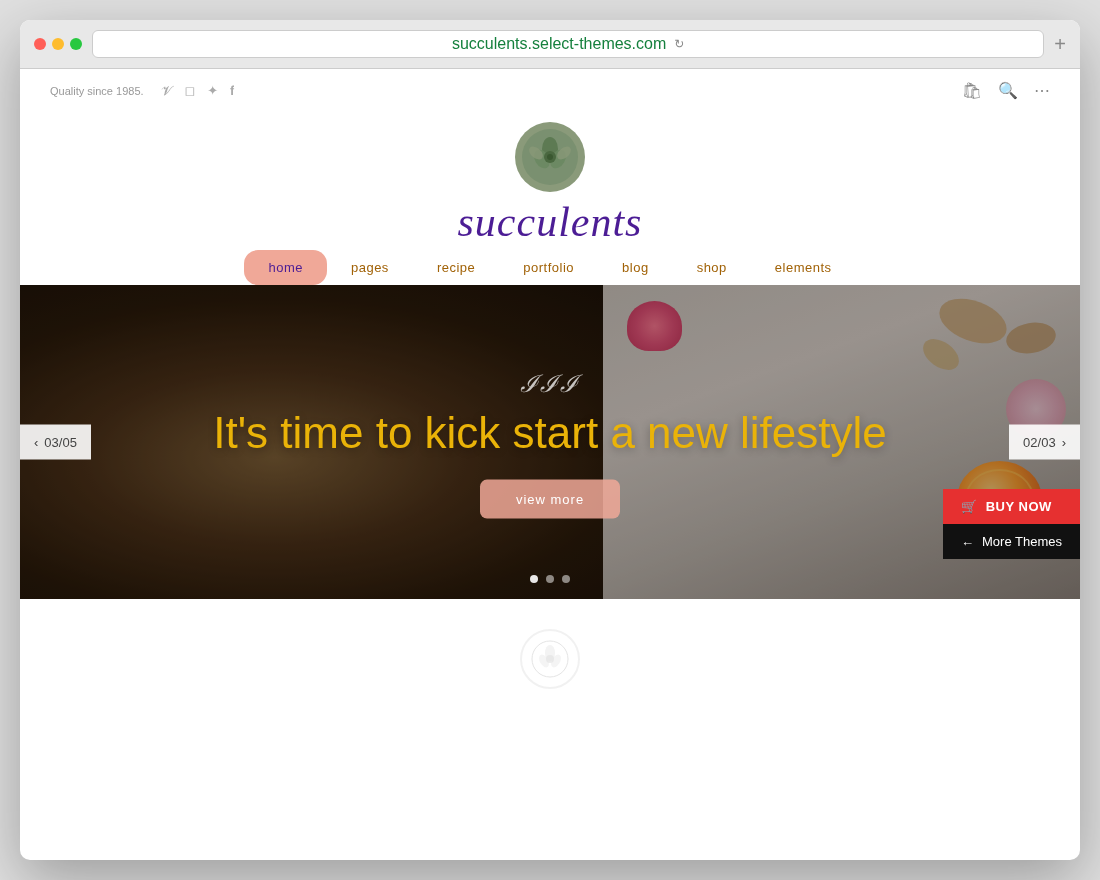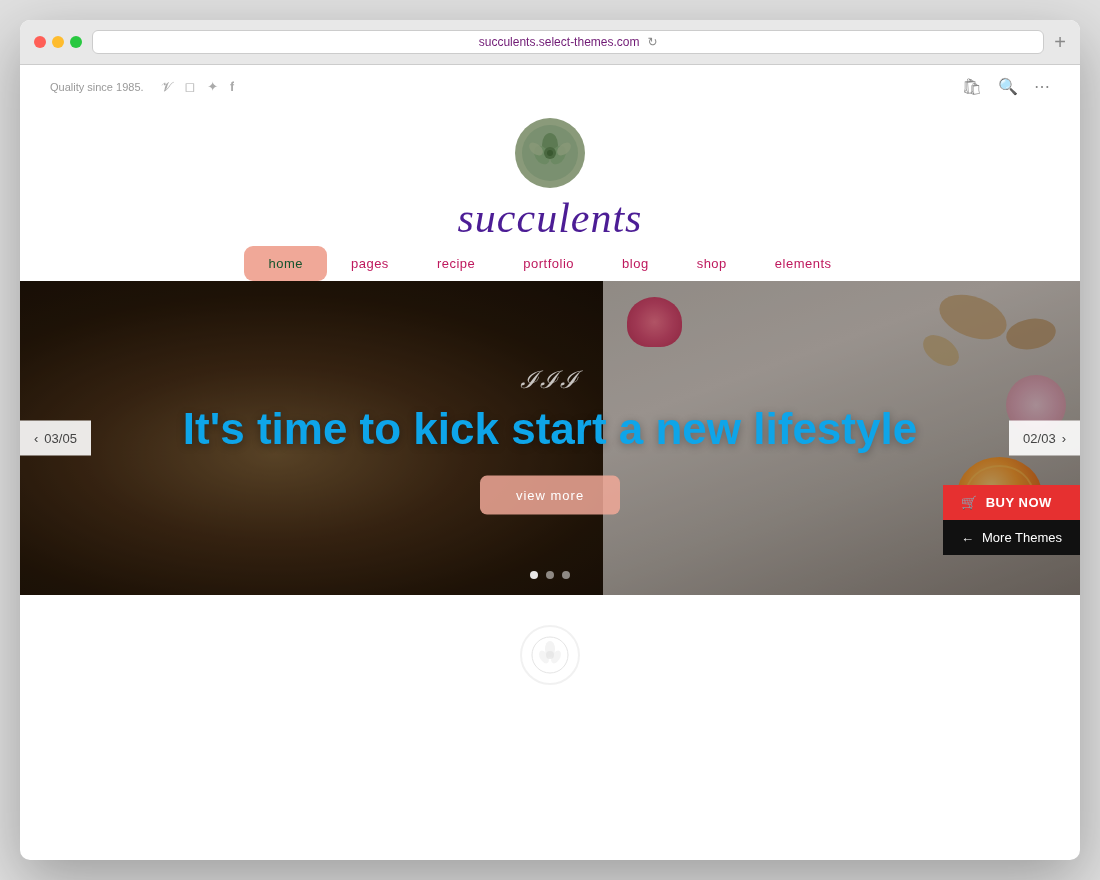--- a/index.html
+++ b/index.html
@@ -48,22 +48,22 @@
       background: #fff;
       border: 1px solid #ccc;
       border-radius: 6px;
       padding: 4px 10px;
       display: flex;
       align-items: center;
       justify-content: center;
       gap: 8px;
     }
     .address-text {
-      font-size: 12px;
-      color: #701a75;
+      font-size: 16px;
+      color: #15803d;
     }
     .reload-icon {
       font-size: 12px;
       color: #888;
       cursor: pointer;
     }
     .new-tab-btn {
       font-size: 20px;
       color: #888;
       cursor: pointer;
@@ -151,29 +151,29 @@
       display: flex;
       align-items: center;
       justify-content: center;
       gap: 0;
       padding: 0 0 0 0;
       margin-bottom: 0;
     }
     .nav-item {
       padding: 10px 24px;
       font-size: 13px;
-      color: #be185d;
+      color: #a16207;
       cursor: pointer;
       text-transform: lowercase;
       letter-spacing: 0.5px;
     }
     .nav-item.active {
       background: #f0a898;
-      color: #14532d;
-      border-radius: 9px;
+      color: #4c1d95;
+      border-radius: 14px;
     }
 
     
     .hero {
       position: relative;
       height: 314px;
       overflow: hidden;
       background: #2a2a2a;
     }
     
@@ -214,22 +214,22 @@
     .hero-script {
       font-family: 'Georgia', cursive;
       font-style: italic;
       font-size: 24px;
       color: rgba(255,255,255,0.75);
       margin-bottom: 8px;
       letter-spacing: 2px;
     }
     .hero-title {
       font-size: 44px;
-      font-weight: 700;
-      color: #0ea5e9;
+      font-weight: 400;
+      color: #eab308;
       line-height: 1.2;
       margin-bottom: 20px;
       text-shadow: 0 2px 8px rgba(0,0,0,0.3);
     }
     .hero-btn {
       display: inline-block;
       padding: 12px 36px;
       background: rgba(240, 168, 152, 0.85);
       color: #fff;
       font-size: 13px;

